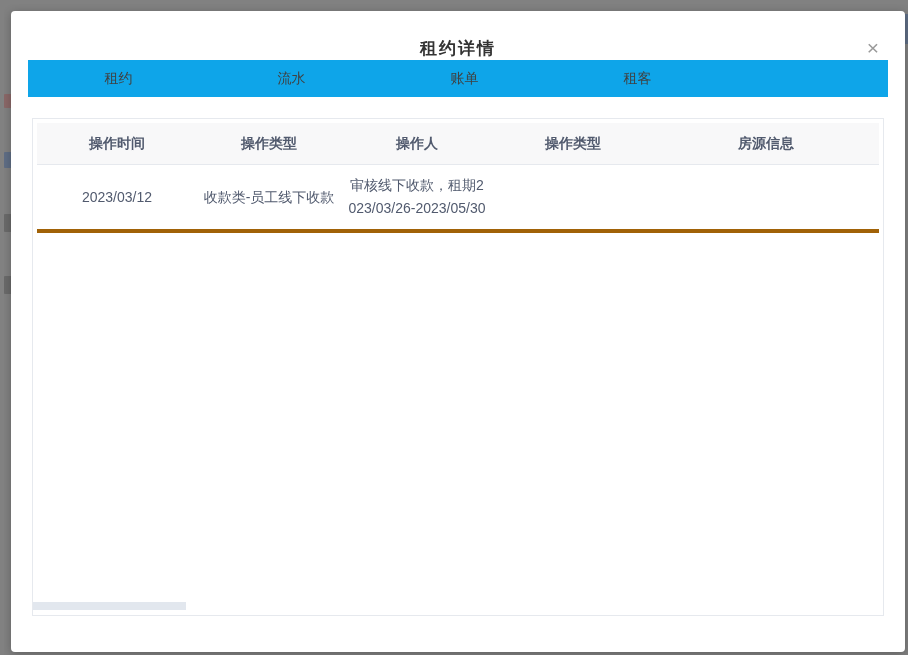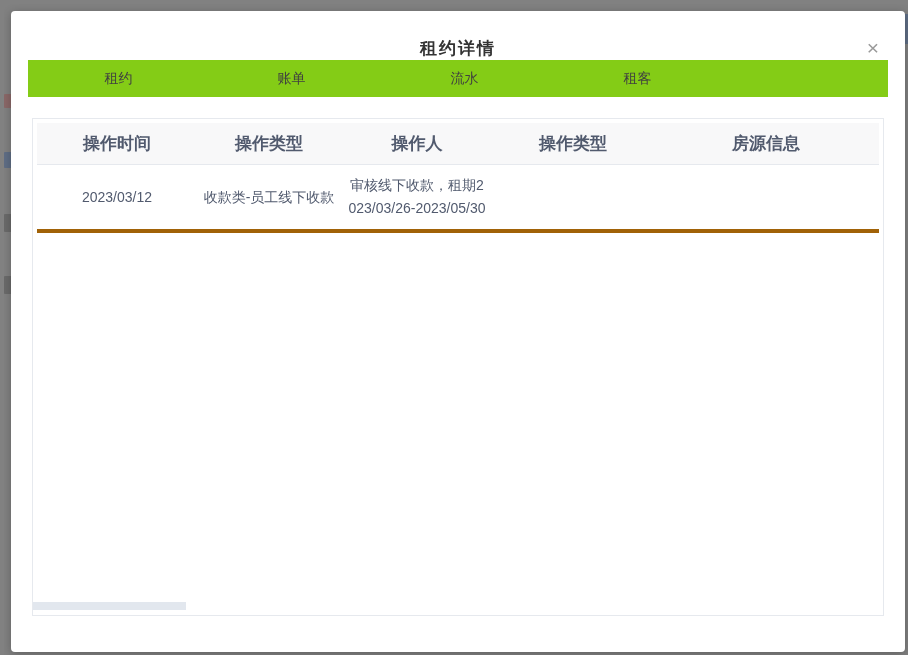--- a/index.html
+++ b/index.html
@@ -28,21 +28,21 @@
   }
   .close-btn {
     position:absolute; right:18px; top:18px;
     font-size:21px; line-height:1; color:#9a9a9a; cursor:pointer;
     font-weight:normal;
   }
 
   .tabbar {
     position:absolute; left:17px; top:49px;
     width:860px; height:37px;
-    background:#84cc16;
+    background:#0ea5e9;
     display:grid; grid-template-columns:1fr 1fr 1fr 1fr 160px;
   }
   .tab {
     display:flex; align-items:center; justify-content:center;
     font-size:14px; color:#404040; cursor:pointer;
   }
   .tab.active {
     position:relative; top:-3px; height:43px; z-index:2;
     background:#3d9cf0; color:#ffffff;
     box-shadow:0 2px 3px rgba(40,120,200,.35);
@@ -56,21 +56,21 @@
   .grid-row {
     display:grid;
     grid-template-columns:152px 152px 144px 168px 1fr;
   }
   .thead {
     height:42px; background:#f8f8f9;
     border-bottom:1px solid #e6e9ee;
   }
   .th {
     display:flex; align-items:center; justify-content:center;
-    font-size:17px; font-weight:bold; color:#515a6e;
+    font-size:14px; font-weight:bold; color:#515a6e;
   }
   .trow { min-height:68px; border-bottom:4px solid #a16207; }
   .td {
     display:flex; align-items:center; justify-content:center;
     text-align:center; font-size:14px; color:#515a6e;
     line-height:23px; padding:4px 2px;
   }
   .td.breakall { word-break:break-all; }
   .fixed-col-line {
     position:absolute; left:0; top:483px;
@@ -88,22 +88,22 @@
 
 <div class="modal">
 
   <div class="modal-header">
     <div class="modal-title">租约详情</div>
     <div class="close-btn">×</div>
   </div>
 
   <div class="tabbar">
     <div class="tab">租约</div>
+    <div class="tab">流水</div>
     <div class="tab">账单</div>
-    <div class="tab">流水</div>
     <div class="tab">租客</div>
   </div>
 
   <div class="content">
     <div class="table-wrap">
 
       <div class="grid-row thead">
         <div class="th">操作时间</div>
         <div class="th">操作类型</div>
         <div class="th">操作人</div>

